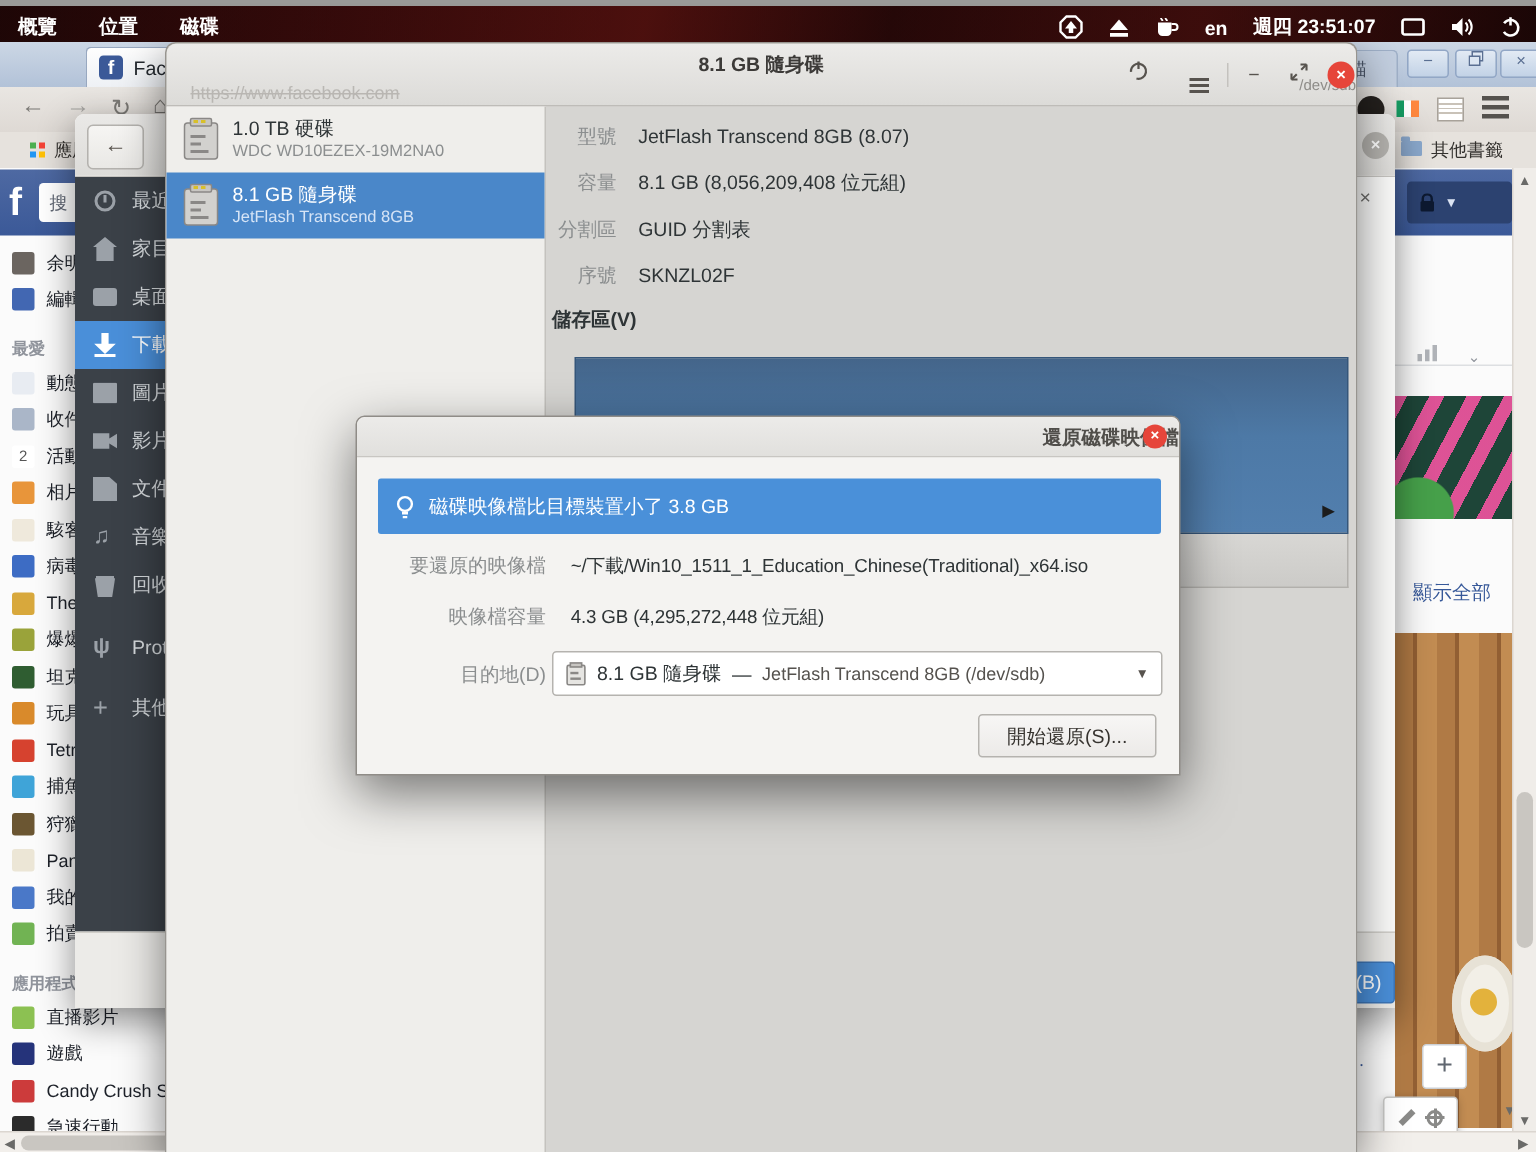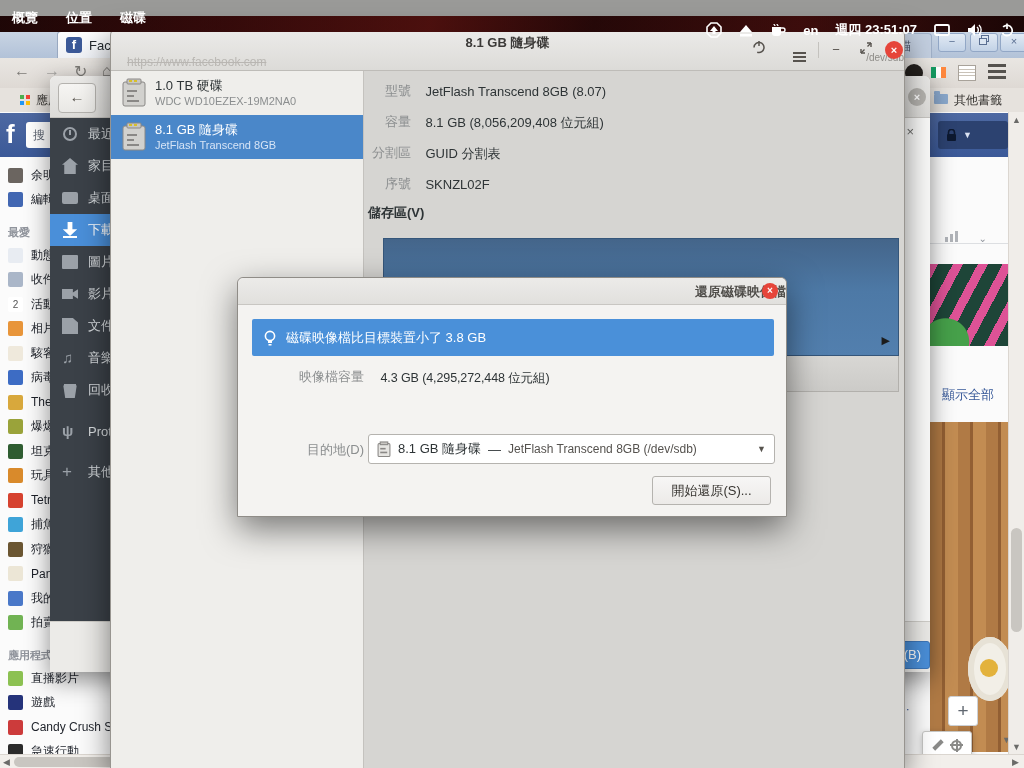--- a/index.html
+++ b/index.html
@@ -1,24 +1,24 @@
 <!DOCTYPE html>
 <html><head>
 <meta charset="utf-8">
 <style>
   html,body{margin:0;padding:0}
   #stage{position:relative;width:1024px;height:768px;overflow:hidden;
          font-family:"Liberation Sans","DejaVu Sans",sans-serif;background:#9a9a98;
          -webkit-font-smoothing:antialiased}
 
   
-  .topbar{position:absolute;left:0;top:16px;width:1024px;height:16px;z-index:60;
+  .topbar{position:absolute;left:0;top:4px;width:1024px;height:24px;z-index:60;
     background:linear-gradient(rgba(18,6,6,.52),rgba(18,6,6,.52)),
       linear-gradient(100deg,#2b0707 0%,#5a0f0f 22%,#8a1a16 42%,#3a0a0a 58%,#6a1412 78%,#240606 100%);
-    color:#fff;display:flex;align-items:flex-end;font-size:13px;font-weight:bold}
+    color:#fff;display:flex;align-items:flex-start;font-size:13px;font-weight:bold}
   .tb-menu{padding:0 14px;height:28px;display:flex;align-items:center;cursor:default}
   .tb-right{position:absolute;right:10px;top:0;height:28px;display:flex;align-items:center;gap:17px}
   .tb-ic{display:flex;align-items:center}
   .tb-ic svg{display:block}
 
   
   .ff-titlebar{position:absolute;left:0;top:28px;width:1024px;height:30px;
     background:linear-gradient(#ccd7e5,#b2c2d8);border-bottom:1px solid #8fa6c4;z-index:1}
   .ff-tab{position:absolute;left:57px;top:3px;width:252px;height:27px;
     background:linear-gradient(#fefefe,#eef1f5);border:1px solid #98a8c0;border-bottom:none;
@@ -557,20 +557,24 @@
     <div class="dlg-info">
       <svg width="14" height="16" viewBox="0 0 14 16">
         <circle cx="7" cy="6" r="4.6" fill="none" stroke="#fff" stroke-width="1.6"></circle>
         <rect x="5" y="11" width="4" height="2" fill="#fff"></rect>
           <rect x="5.5" y="14" width="3" height="1.5" fill="#fff"></rect>
       </svg>
       <span class="dlg-info-text">磁碟映像檔比目標裝置小了 3.8 GB</span>
     </div>
     <div class="dlg-rows">
 
+        <div class="dlg-row">
+          <span class="dlg-label">要還原的映像檔</span>
+          <span class="dlg-value">~/下載/Win10_1511_1_Education_Chinese(Traditional)_x64.iso</span>
+        </div>
 
         <div class="dlg-row">
           <span class="dlg-label">映像檔容量</span>
           <span class="dlg-value">4.3 GB (4,295,272,448 位元組)</span>
         </div>
       </div>
     <div class="dlg-dest-label">目的地(D)</div>
     <div class="dlg-combo">
       <svg width="14" height="17" viewBox="0 0 26 30">
         <rect x="2" y="4" width="22" height="24" rx="2" fill="#e6e5e2" stroke="#8a8886" stroke-width="2"></rect>

